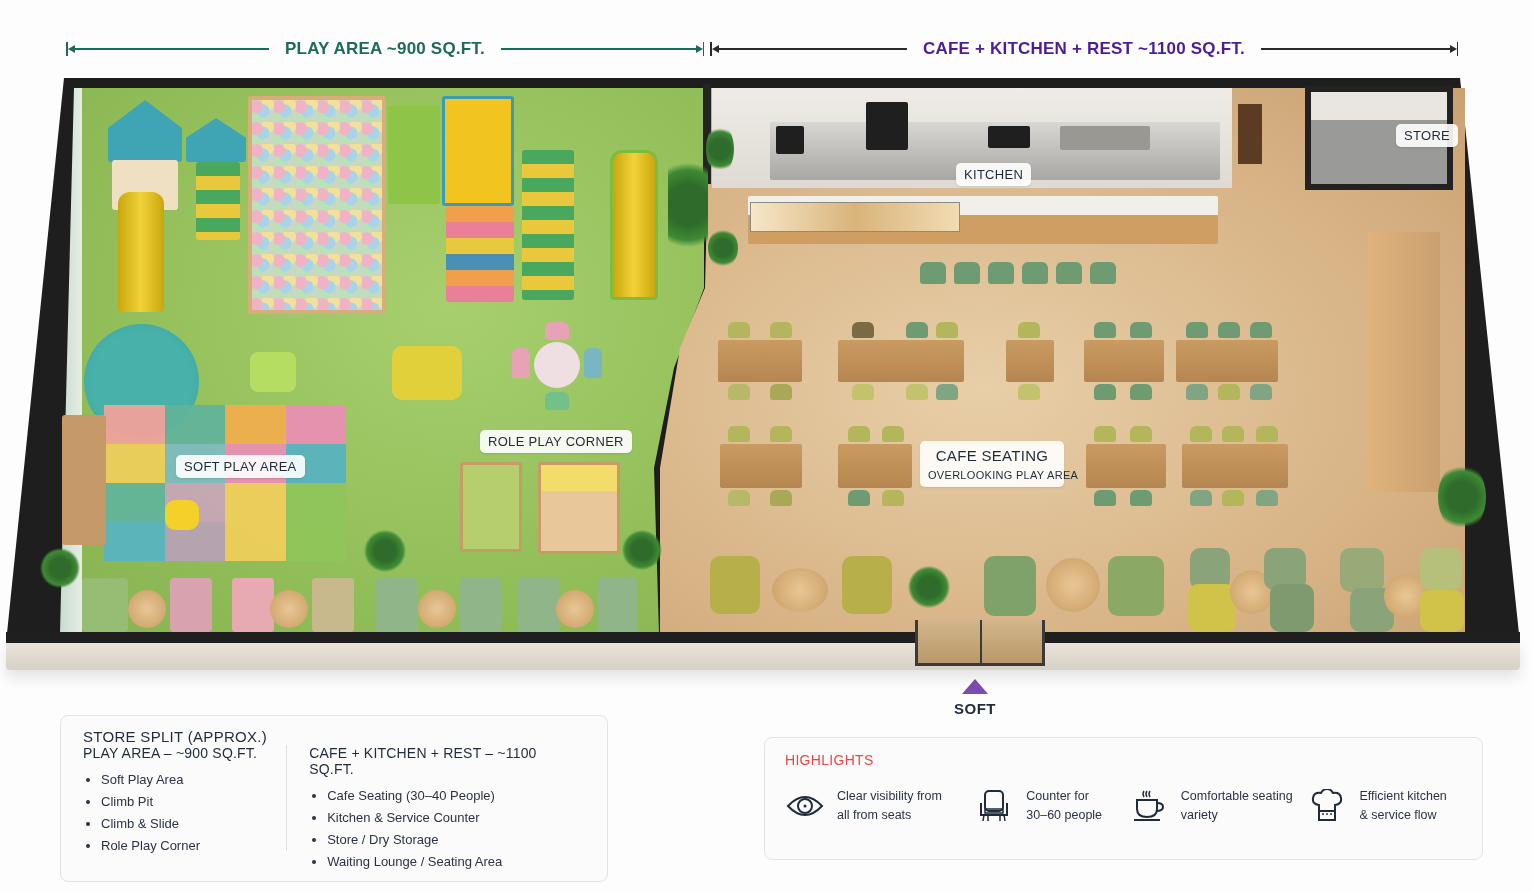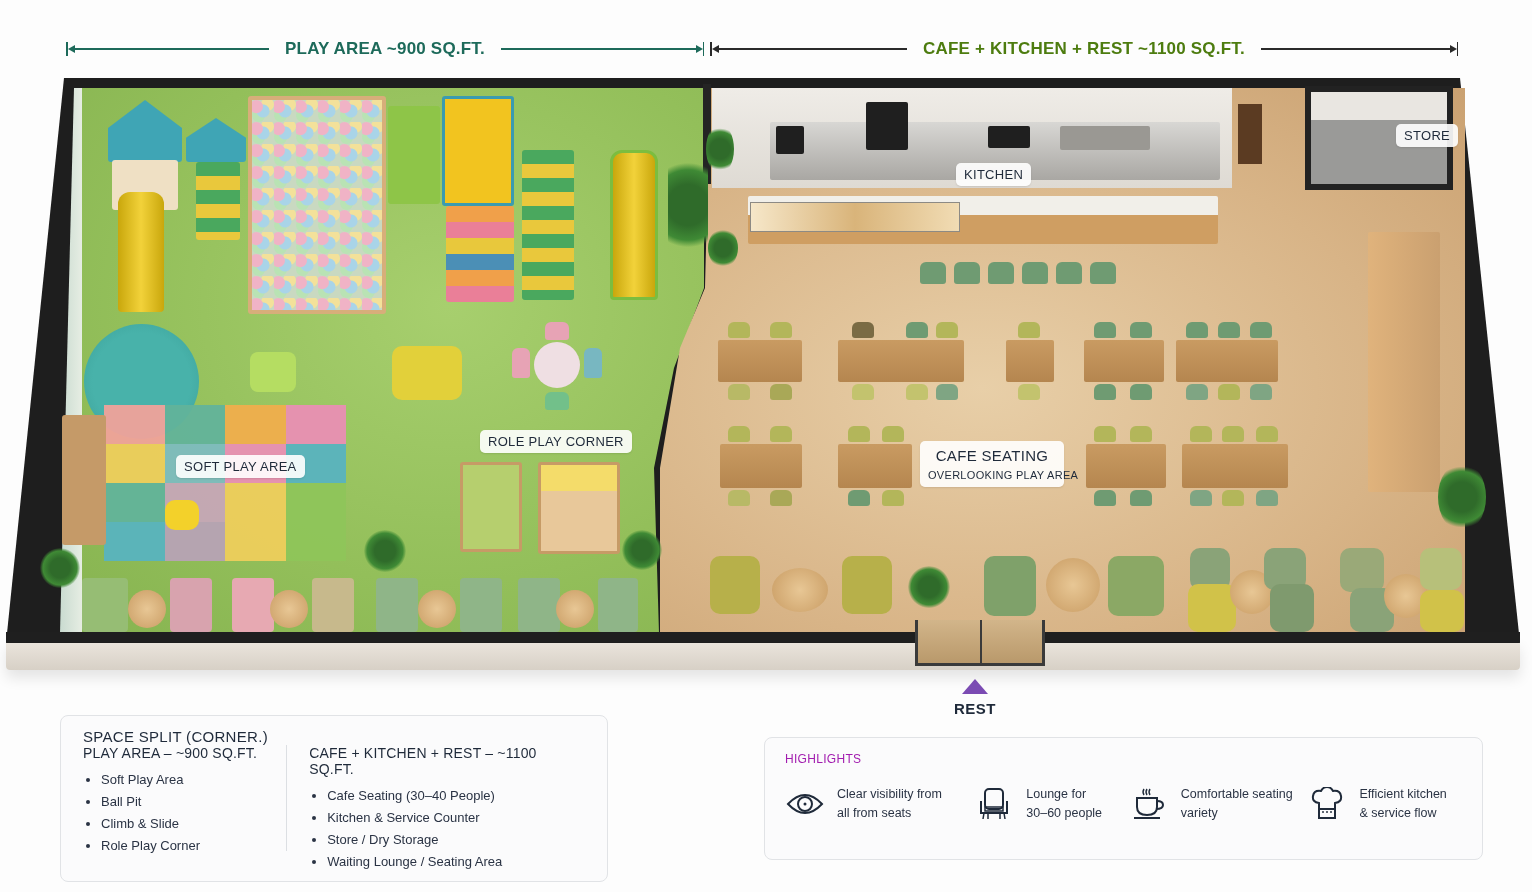--- a/index.html
+++ b/index.html
@@ -9,21 +9,21 @@
   
   .dim { position: absolute; top: 38px; height: 22px; display: flex; align-items: center; }
   .dim .line { flex: 1; height: 1.5px; }
   .dim .cap { width: 1.5px; height: 14px; }
   .dim .arrow-l, .dim .arrow-r { width: 0; height: 0; border-top: 4px solid transparent; border-bottom: 4px solid transparent; }
   .dim .label { font-weight: 700; font-size: 17px; letter-spacing: 0.2px; padding: 0 16px; white-space: nowrap; }
   .dim-play { left: 66px; width: 638px; color: #1d6a5a; }
   .dim-play .line, .dim-play .cap { background: #1d6a5a; }
   .dim-play .arrow-l { border-right: 7px solid #1d6a5a; }
   .dim-play .arrow-r { border-left: 7px solid #1d6a5a; }
-  .dim-cafe { left: 710px; width: 748px; color: #4d7c0f; }
+  .dim-cafe { left: 710px; width: 748px; color: #4c1d95; }
   .dim-cafe .line, .dim-cafe .cap { background: #2a2a2a; }
   .dim-cafe .arrow-l { border-right: 7px solid #2a2a2a; }
   .dim-cafe .arrow-r { border-left: 7px solid #2a2a2a; }
 
   
   .plan-base { position: absolute; left: 6px; top: 640px; width: 1514px; height: 30px;
     background: linear-gradient(#ece6de, #d7d0c6); border-radius: 0 0 4px 4px;
     box-shadow: 0 8px 14px rgba(0,0,0,0.10); }
   .plan-frame { position: absolute; left: 6px; top: 78px; width: 1514px; height: 565px;
     background: #1e1e1e; clip-path: polygon(58px 0, 1454px 0, 1514px 565px, 0 565px); }
@@ -94,21 +94,21 @@
   .split-card h3 { font-size: 15px; font-weight: 500; letter-spacing: 0.3px; color: #1f2a3a; }
   .split-cols { display: flex; }
   .split-col h4 { font-size: 14px; font-weight: 500; letter-spacing: 0.2px; color: #1f2a3a; margin-bottom: 8px; }
   .split-col ul { list-style: none; }
   .split-col li { font-size: 13px; line-height: 22px; color: #2a3344; padding-left: 18px; position: relative; }
   .split-col li::before { content: ""; position: absolute; left: 3px; top: 9px; width: 4px; height: 4px; border-radius: 50%; background: #2a3344; }
   .split-col.left { width: 203px; }
   .split-divider { width: 1.5px; background: #dcdfe3; margin: 0 22px 0 0; height: 106px; }
 
   .hl-card { left: 764px; top: 737px; width: 719px; height: 123px; padding: 14px 20px; }
-  .hl-card h3 { font-size: 12px; font-weight: 500; letter-spacing: 0.3px; color: #a21caf; }
+  .hl-card h3 { font-size: 14px; font-weight: 500; letter-spacing: 0.3px; color: #ef4444; }
   .hl-items { display: flex; margin-top: 18px; }
   .hl-item { display: flex; align-items: center; gap: 12px; }
   .hl-item .ico { width: 40px; height: 40px; display: flex; align-items: center; justify-content: center; }
   .hl-item .txt { font-size: 12.5px; line-height: 19px; color: #2a3344; }
   .hl-item:nth-child(1) { width: 196px; }
   .hl-item:nth-child(2) { width: 160px; }
   .hl-item:nth-child(3) { width: 185px; }
   .hl-item:nth-child(4) { width: 160px; }
 </style>
 </head>
@@ -305,30 +305,30 @@
   <div class="tag" style="left:1396px;top:124px;">STORE</div>
   <div class="tag" style="left:176px;top:455px;">SOFT PLAY AREA</div>
   <div class="tag" style="left:480px;top:430px;">ROLE PLAY CORNER</div>
   <div class="tag tag-cafe" style="left:920px;top:441px;width:144px;">
     <span class="t1">CAFE SEATING</span>
     <span class="t2">OVERLOOKING PLAY AREA</span>
   </div>
 </div>
 
 <div class="entry-arrow"></div>
-<div class="entry-label">REST</div>
+<div class="entry-label">SOFT</div>
 
 <div class="card split-card">
-  <h3>SPACE SPLIT (CORNER.)</h3>
+  <h3>STORE SPLIT (APPROX.)</h3>
   <div class="split-cols">
     <div class="split-col left">
       <h4>PLAY AREA – ~900 SQ.FT.</h4>
       <ul>
         <li>Soft Play Area</li>
-        <li>Ball Pit</li>
+        <li>Climb Pit</li>
         <li>Climb &amp; Slide</li>
         <li>Role Play Corner</li>
       </ul>
     </div>
     <div class="split-divider"></div>
     <div class="split-col">
       <h4>CAFE + KITCHEN + REST – ~1100 SQ.FT.</h4>
       <ul>
         <li>Cafe Seating (30–40 People)</li>
         <li>Kitchen &amp; Service Counter</li>
@@ -354,21 +354,21 @@
     </div>
     <div class="hl-item">
       <span class="ico">
         <svg width="32" height="34" viewBox="0 0 32 34">
             <rect x="7" y="2" width="18" height="20" rx="4" fill="none" stroke="#1f2a3a" stroke-width="2"></rect>
             <path d="M3 14 v12 h26 v-12" fill="none" stroke="#1f2a3a" stroke-width="2"></path>
             <rect x="7" y="20" width="18" height="4" fill="none" stroke="#1f2a3a" stroke-width="1.5"></rect>
             <path d="M6 26 l-1 6 M26 26 l1 6 M10 26 v6 M22 26 v6" stroke="#1f2a3a" stroke-width="1.5"></path>
           </svg>
       </span>
-      <span class="txt"><span>Lounge for</span><br><span>30–60 people</span></span>
+      <span class="txt"><span>Counter for</span><br><span>30–60 people</span></span>
     </div>
     <div class="hl-item">
       <span class="ico">
         <svg width="34" height="34" viewBox="0 0 34 34">
             <path d="M12 2 q-2 3 0 6 M15 2 q-2 3 0 6 M18 2 q-2 3 0 6" fill="none" stroke="#1f2a3a" stroke-width="1.4"></path>
             <path d="M5 11 h20 v9 q0 8 -10 8 q-10 0 -10 -8 z" fill="none" stroke="#1f2a3a" stroke-width="2"></path>
             <path d="M25 14 q6 0 6 4 q0 4 -7 4" fill="none" stroke="#1f2a3a" stroke-width="2"></path>
             <path d="M2 31 h26" stroke="#1f2a3a" stroke-width="2"></path>
           </svg>
       </span>

